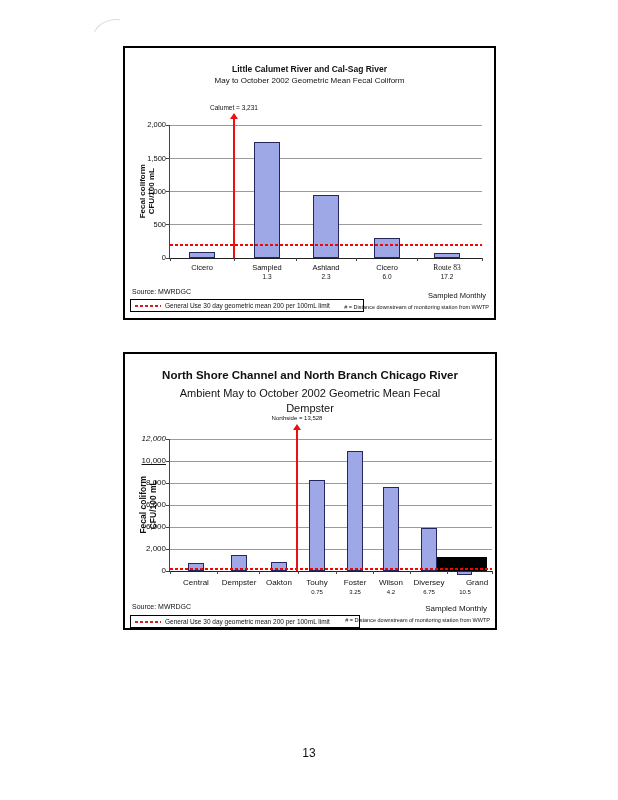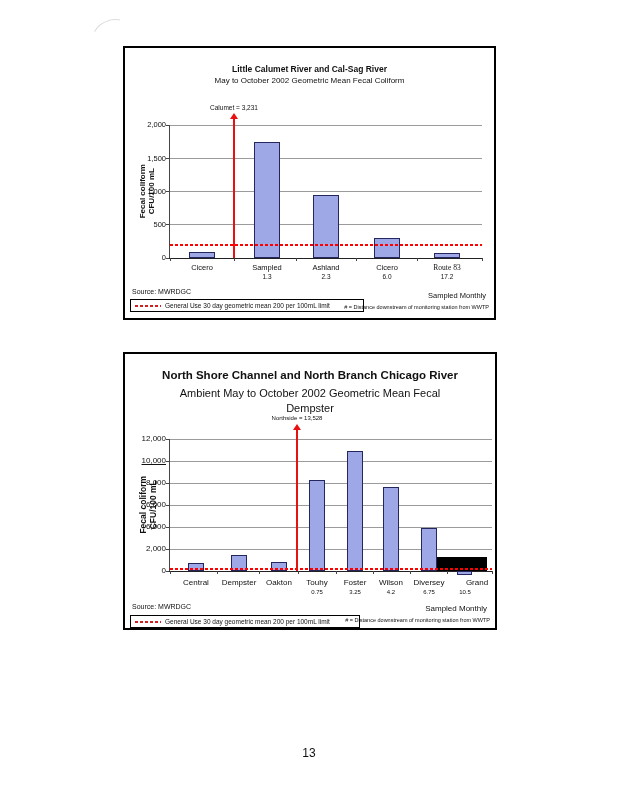--- a/index.html
+++ b/index.html
@@ -103,21 +103,21 @@
     <div>CFU/100 mL</div>
   </div>
   <div class="src" style="left:7px;top:249px;font-size:7px">Source: MWRDGC</div>
   <div class="sampled" style="right:8px;top:250px;width:120px;font-size:8px">Sampled Monthly</div>
   <div class="legend-box" style="left:5px;top:261px;width:230px;height:13px">
     <span class="legend-dash"></span>
     <span class="legend-text" style="font-size:6.5px">General Use 30 day geometric mean 200 per 100mL limit</span>
   </div>
   <div class="footnote" style="right:5px;top:263px;font-size:5.5px"># = Distance downstream of monitoring station from WWTP</div>
 <div class="gridline" style="left: 45px; top: 84.5px; width: 322px;"></div>
-    <div class="ytick" style="left: 4px; top: 80.04px; width: 37px; font-size: 8px;">12,000</div>
+    <div class="ytick" style="left: 4px; top: 80.04px; width: 37px; font-size: 8px; font-style: italic;">12,000</div>
     <div class="ytickmark" style="left: 41px; top: 84.5px; width: 4px;"></div>
     <div class="gridline" style="left: 45px; top: 106.5px; width: 322px;"></div>
     <div class="ytick" style="left: 4px; top: 102.04px; width: 37px; font-size: 8px; text-decoration: underline;">10,000</div>
     <div class="ytickmark" style="left: 41px; top: 106.5px; width: 4px;"></div>
     <div class="gridline" style="left: 45px; top: 128.5px; width: 322px;"></div>
     <div class="ytick" style="left: 4px; top: 124.04px; width: 37px; font-size: 8px;">8,000</div>
     <div class="ytickmark" style="left: 41px; top: 128.5px; width: 4px;"></div>
     <div class="gridline" style="left: 45px; top: 150.5px; width: 322px;"></div>
     <div class="ytick" style="left: 4px; top: 146.04px; width: 37px; font-size: 8px;">6,000</div>
     <div class="ytickmark" style="left: 41px; top: 150.5px; width: 4px;"></div>

